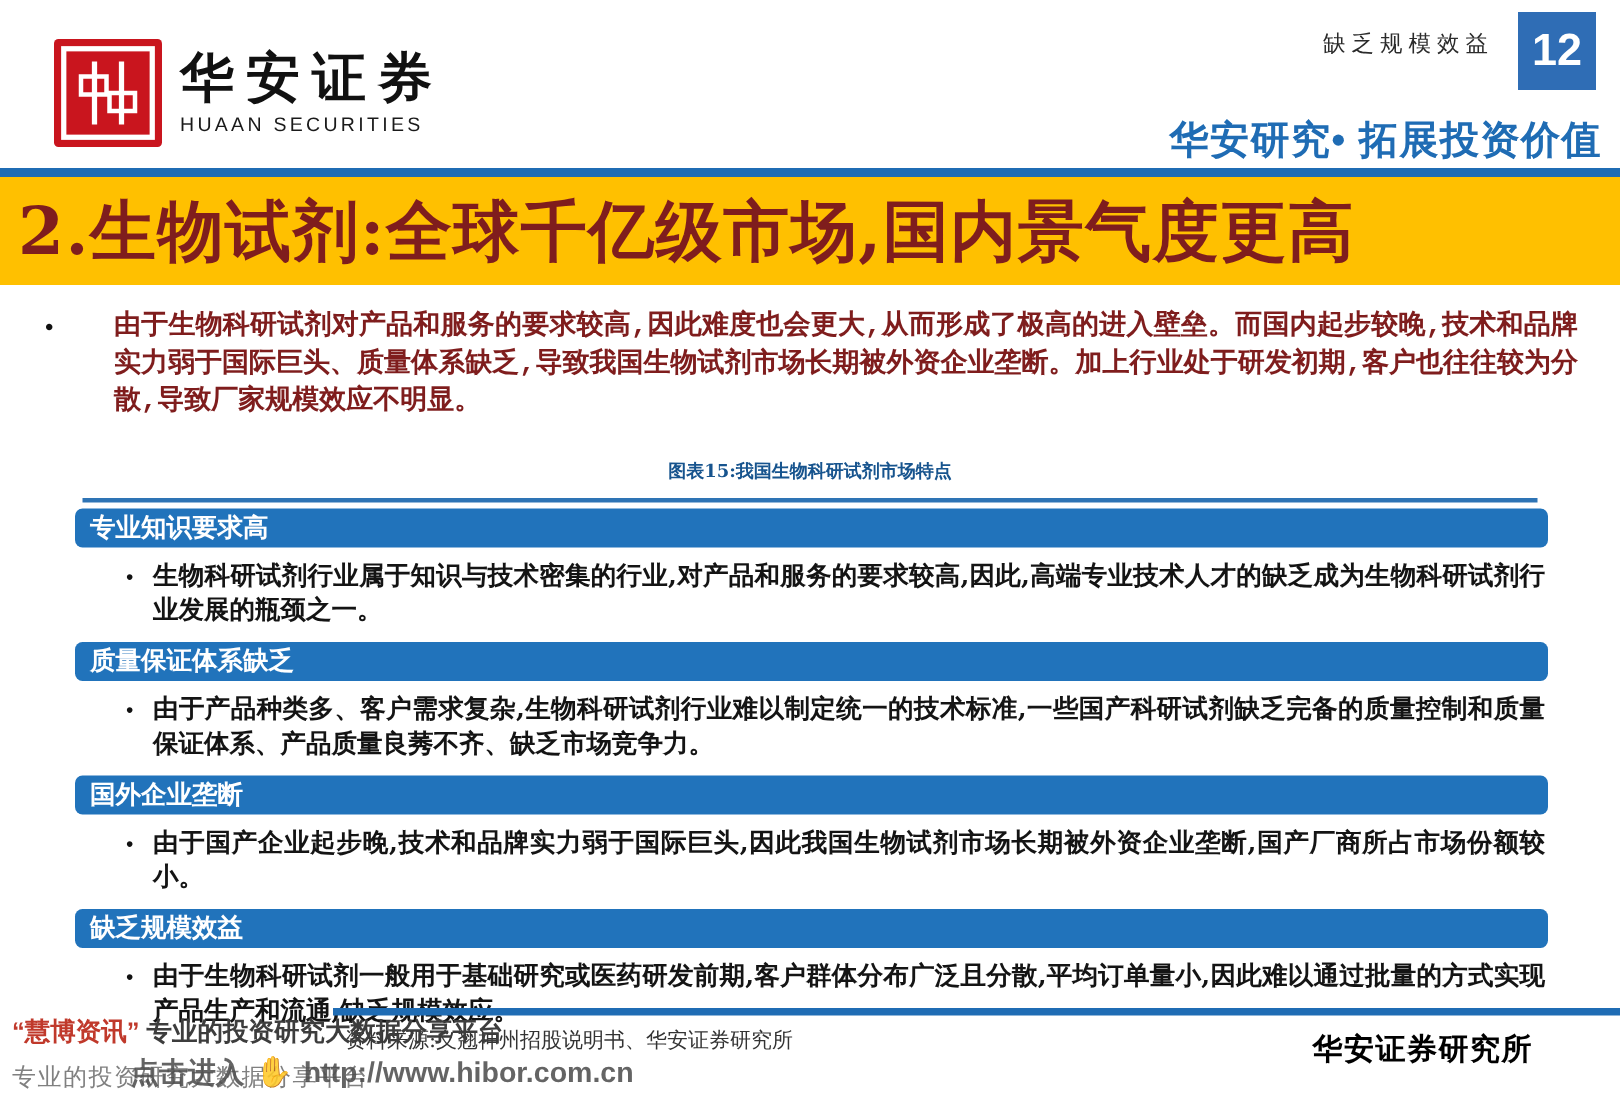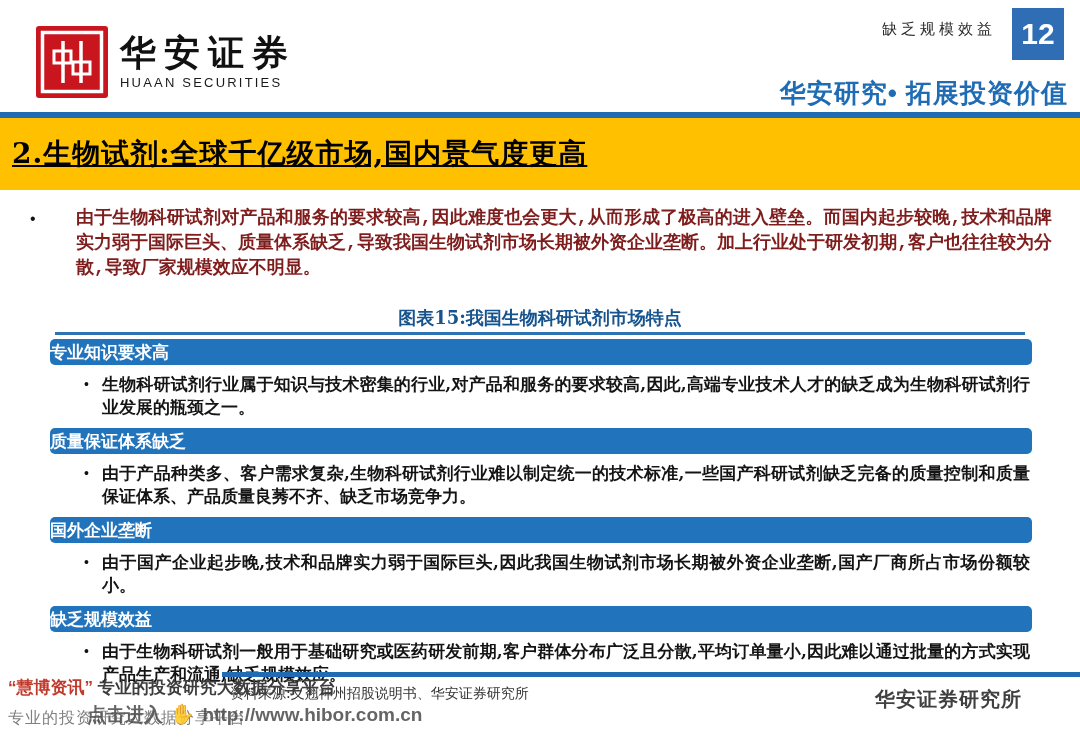--- a/index.html
+++ b/index.html
@@ -13,46 +13,46 @@
   .logo-en{font-size:13px;color:#1a1a1a;letter-spacing:2.2px;margin-top:3px;}
   .report-type{position:absolute;right:84px;top:20px;font-size:15px;color:#2b2b2b;letter-spacing:4px;}
   .page-num{position:absolute;right:16px;top:8px;width:52px;height:52px;background:#2f6db5;color:#fff;
             display:flex;align-items:center;justify-content:center;font-size:30px;font-weight:bold;}
   .tagline{position:absolute;right:12px;top:76px;font-size:26px;font-weight:800;color:#1f6cb4;letter-spacing:1px;text-align:right;}
   .header-rule{position:absolute;left:0;top:112px;width:1080px;height:6px;background:#1f6cb4;}
 
   
   .title-bar{position:absolute;left:0;top:118px;width:1080px;height:72px;background:#ffc000;
              display:flex;align-items:center;}
-  .title-bar .t{font-family:"DejaVu Serif",serif;font-size:28px;font-weight:900;color:#000000;
-                padding-left:12px;letter-spacing:1px;text-decoration:underline;}
+  .title-bar .t{font-family:"DejaVu Serif",serif;font-size:44px;font-weight:900;color:#7f1d1d;
+                padding-left:12px;letter-spacing:1px;}
 
   
   .intro{position:absolute;left:30px;top:206px;width:1022px;display:flex;}
   .intro .marker{width:46px;font-size:16px;color:#111;line-height:26px;flex:none;}
   .intro .txt{flex:1;font-family:Liberation Mono, monospace;font-size:18px;font-weight:bold;line-height:25px;
               color:#7f1d1d;text-align:justify;}
 
   
   .fig-title{position:absolute;left:0;top:306px;width:1080px;text-align:center;
-             font-family:"DejaVu Serif",serif;font-size:18px;font-weight:bold;color:#17548e;}
+             font-family:"DejaVu Serif",serif;font-size:12px;font-weight:bold;color:#17548e;}
   .fig-rule{position:absolute;left:55px;top:332px;width:970px;height:3px;background:#2e74b5;}
   .fig-rows{position:absolute;left:50px;top:339px;width:982px;}
   .frow-header{height:26px;line-height:26px;background:#2173bb;border-radius:5px;color:#ffffff;
-               font-family:"DejaVu Serif",serif;font-size:17px;font-weight:bold;
+               font-family:"DejaVu Serif",serif;font-size:17px;font-weight:bold;padding-left:10px;
                margin-bottom:8px;}
   .frow-body{display:flex;padding-left:34px;margin-bottom:9px;}
   .frow-body .marker{width:18px;flex:none;font-size:14px;color:#111;line-height:23px;}
   .frow-body .txt{flex:1;font-family:"DejaVu Serif",serif;font-size:17px;font-weight:bold;line-height:23px;
                   color:#141414;text-align:justify;padding-right:2px;}
 
   
   .footer-rule{position:absolute;left:222px;top:672px;width:858px;height:5px;background:#1f6cb4;}
   .source{position:absolute;left:230px;top:685px;font-family:"DejaVu Serif",serif;font-size:14px;color:#333333;}
-  .institute{position:absolute;right:58px;top:686px;font-size:20px;font-weight:bold;color:#404040;letter-spacing:1px;}
+  .institute{position:absolute;right:58px;top:686px;font-size:20px;font-weight:bold;color:#000000;letter-spacing:1px;}
 
   .wm1{position:absolute;left:8px;top:676px;font-size:17px;font-weight:bold;white-space:nowrap;}
   .wm1 .brand{color:#c0392b;}
   .wm1 .slogan{color:#3d3d3d;}
   .disclaimer{position:absolute;left:8px;top:708px;font-size:16px;color:#808080;letter-spacing:1px;white-space:nowrap;}
   .wm-link{position:absolute;left:55px;top:702px;font-size:19px;font-weight:bold;color:#4f4f4f;opacity:.88;
            white-space:nowrap;margin-left:32px;}
   .hand-icon{font-size:20px;color:#5a5a5a;margin:0 2px;}
 </style>
 </head>

